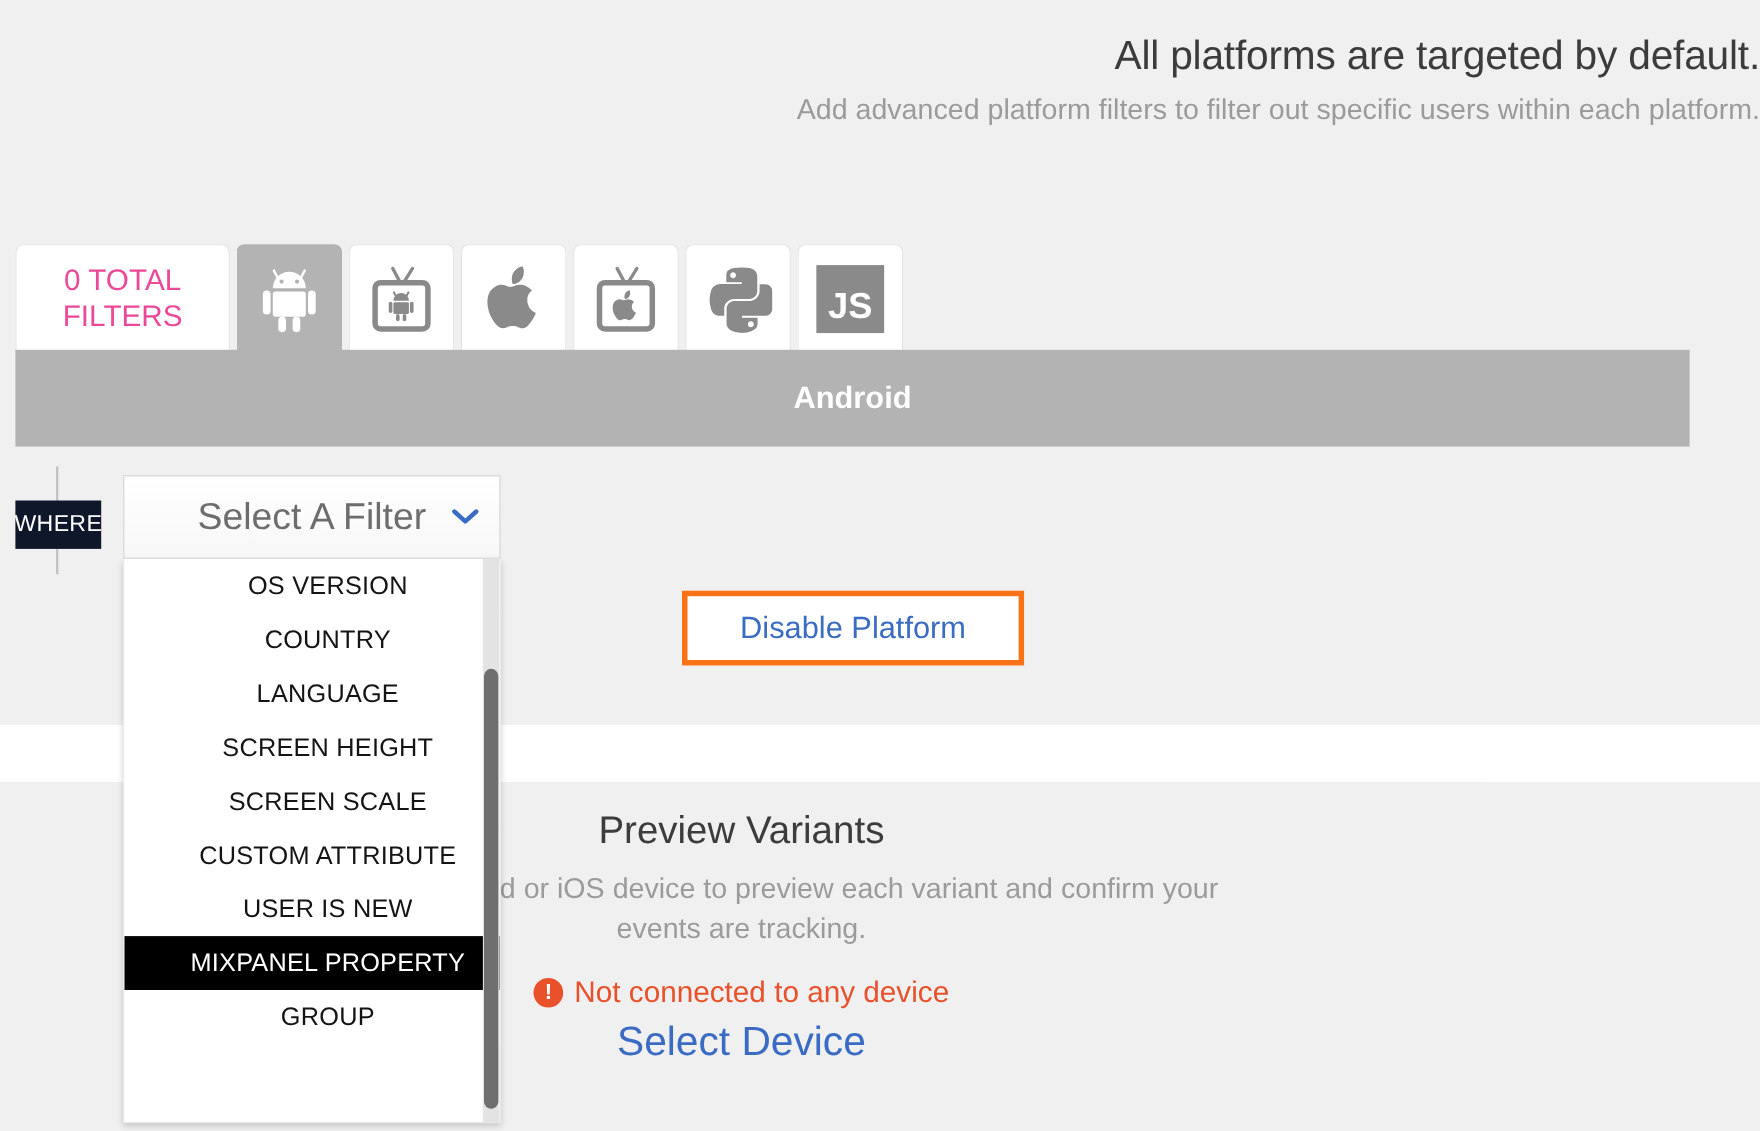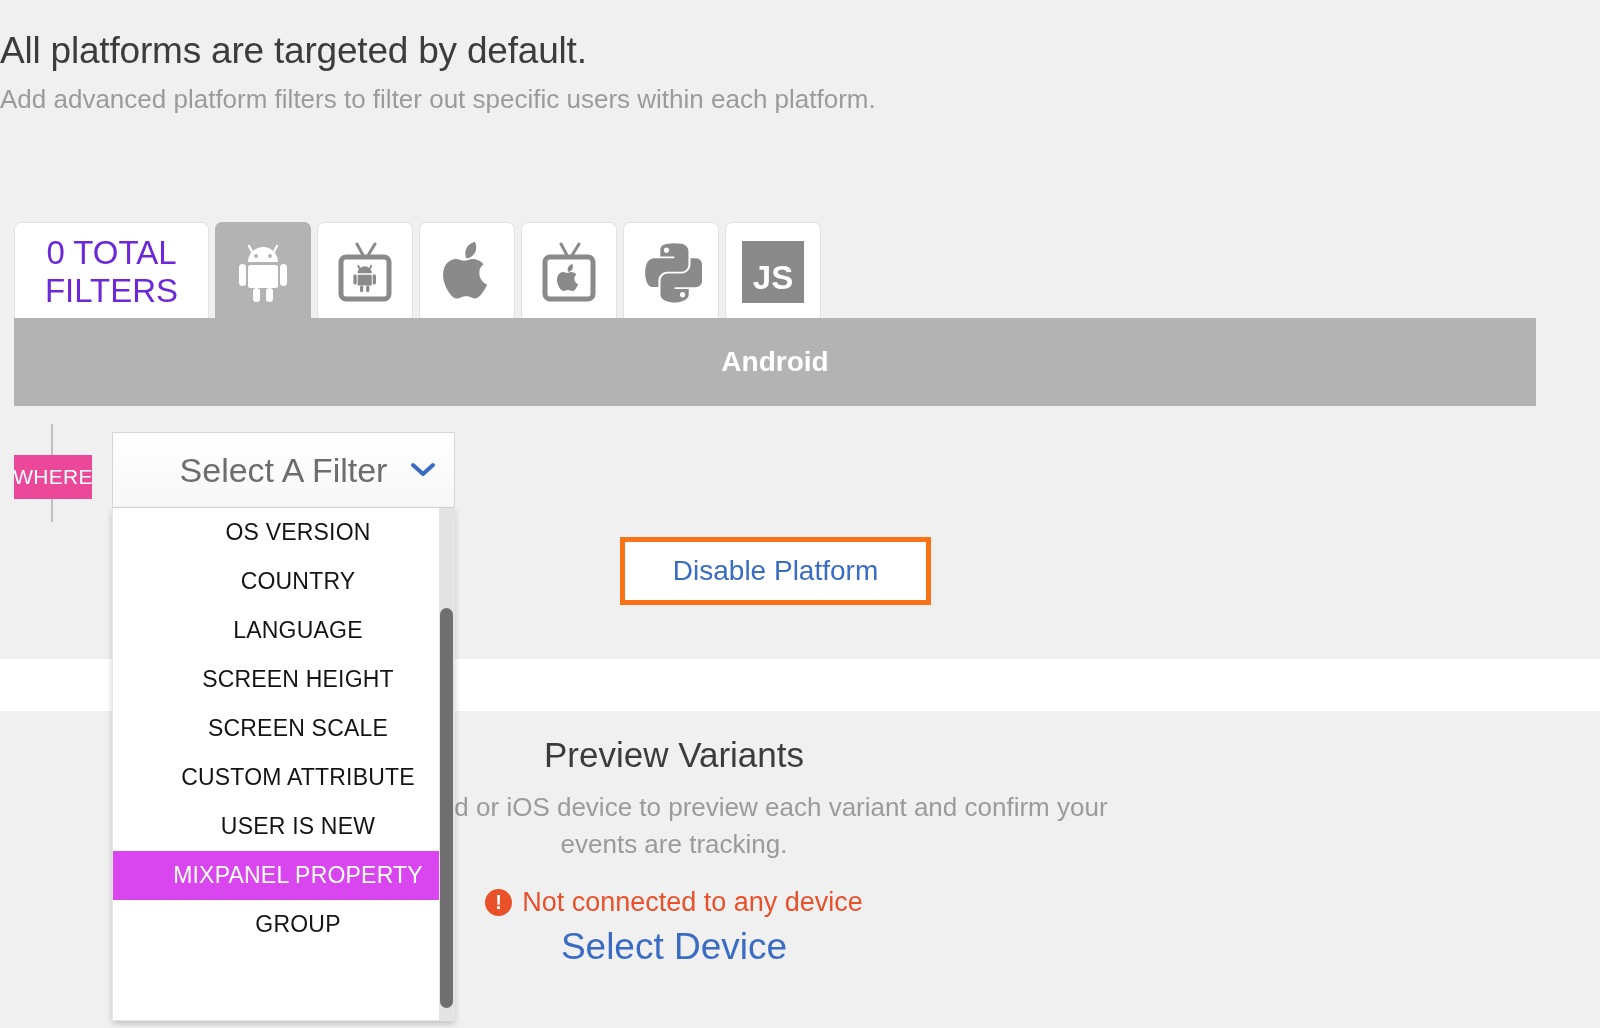--- a/index.html
+++ b/index.html
@@ -18,21 +18,21 @@
     height: 1028px;
     background: #f0f0f0;
   }
 
   
   .header {
     position: absolute;
     top: 28px;
     left: 0;
     width: 1600px;
-    text-align: left;
+    text-align: right;
   }
   .header-title {
     font-size: 37px;
     font-weight: 400;
     color: #3c3c3c;
     letter-spacing: -0.2px;
     line-height: 1.25;
   }
   .header-sub {
     margin-top: 9px;
@@ -67,22 +67,22 @@
   .tab.filters-tab {
     width: 195px;
     padding: 0 12px;
   }
   .tab.icon-tab { width: 96px; }
   .tab.active {
     background: #b3b3b3;
     border-color: #b3b3b3;
   }
   .tab-filters-label {
-    font-size: 33px;
-    color: #6d28d9;
+    font-size: 27px;
+    color: #ec4899;
     text-align: center;
     line-height: 1.15;
     font-weight: 400;
     white-space: pre-line;
   }
   .tab svg { display: block; }
 
   
   .platform-banner {
     position: absolute;
@@ -114,21 +114,21 @@
     width: 2px;
     height: 98px;
     background: #c0c0c0;
   }
   .where-badge {
     position: absolute;
     top: 23px;
     left: 0;
     width: 78px;
     height: 44px;
-    background: #ec4899;
+    background: #0f172a;
     color: #ffffff;
     font-size: 21px;
     display: flex;
     align-items: center;
     justify-content: center;
     letter-spacing: 0.3px;
   }
 
   
   .select-wrap {
@@ -181,21 +181,21 @@
     display: flex;
     align-items: center;
     justify-content: center;
     font-size: 23px;
     color: #141414;
     letter-spacing: 0.2px;
     cursor: pointer;
     background: #ffffff;
   }
   .dd-item.selected {
-    background: #d946ef;
+    background: #000000;
     color: #ffffff;
   }
 
   .dd-scroll-track {
     position: absolute;
     top: 0;
     right: 0;
     width: 15px;
     height: 513px;
     background: #e3e3e3;

